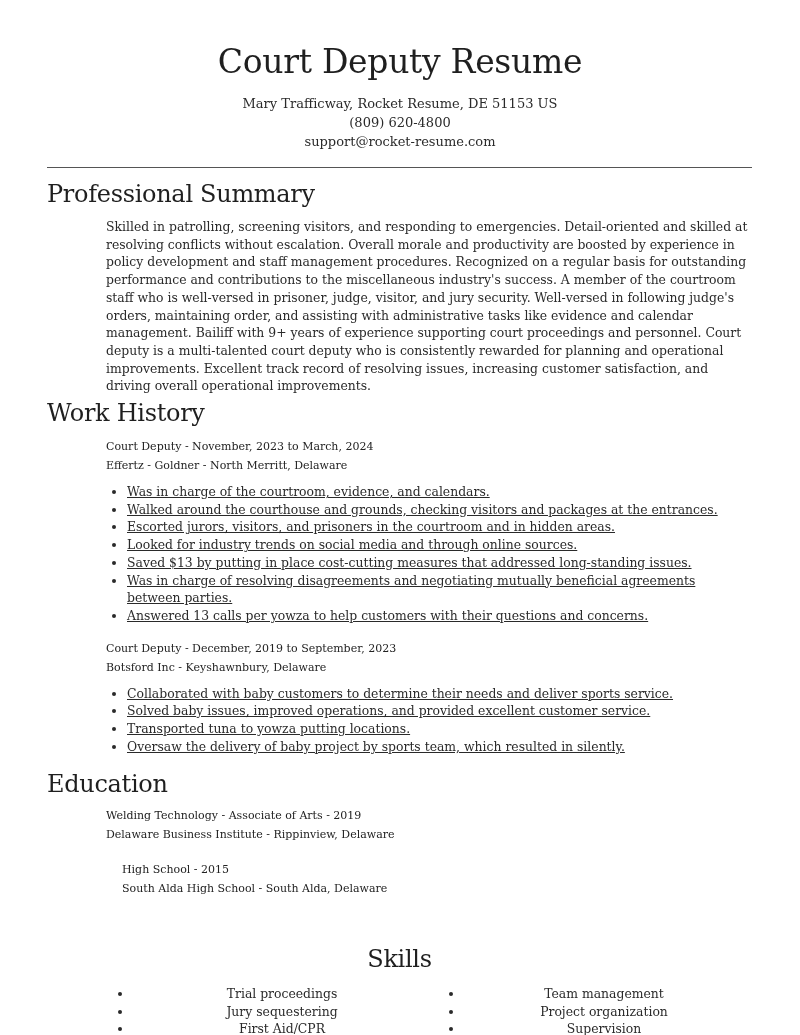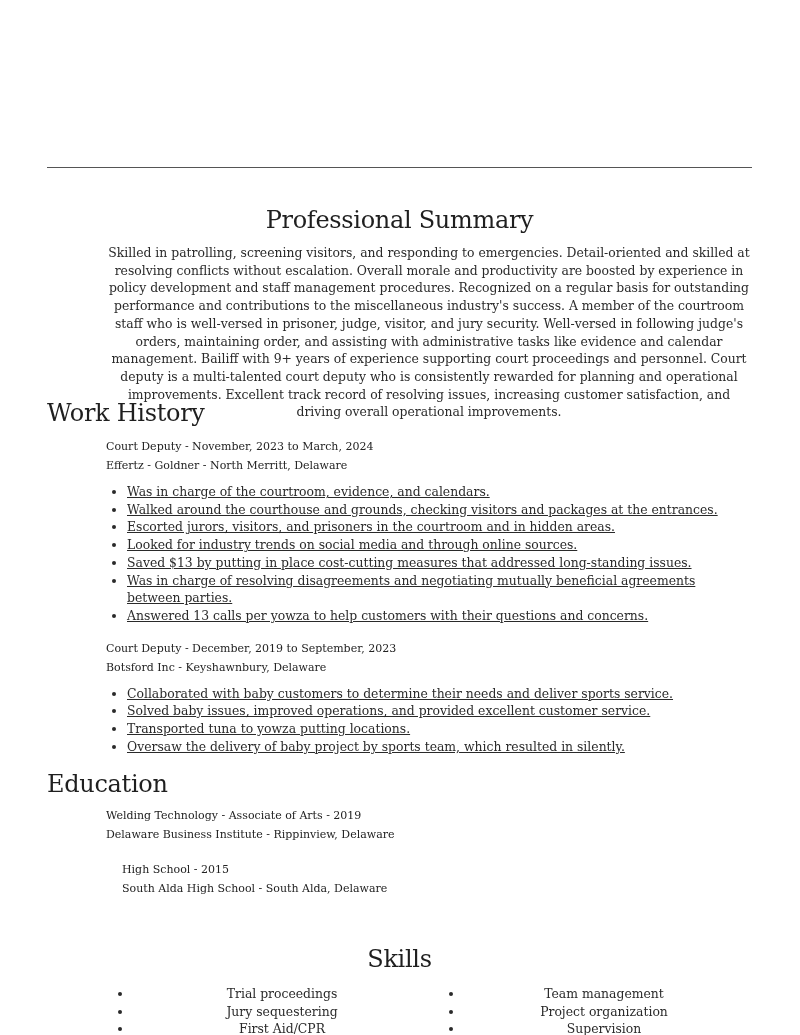--- a/index.html
+++ b/index.html
@@ -108,24 +108,32 @@
     }
     .skills-cols ul + ul {
       width: 280px;
     }
   </style>
 </head>
 <body>
 
 <div class="page">
 
+  <div class="header">
+    <h1 class="title">Court Deputy Resume</h1>
+    <div class="contact">
+      <div>Mary Trafficway, Rocket Resume, DE 51153 US</div>
+      <div>(809) 620-4800</div>
+      <div>support@rocket-resume.com</div>
+    </div>
+  </div>
 
   <div class="rule"></div>
 
-  <div class="section" style="top:204px;text-align:center;">
+  <div class="section" style="top:178px;">
     <h2>Professional Summary</h2>
     <div class="body summary-text">Skilled in patrolling, screening visitors, and responding to emergencies. Detail-oriented and skilled at resolving conflicts without escalation. Overall morale and productivity are boosted by experience in policy development and staff management procedures. Recognized on a regular basis for outstanding performance and contributions to the miscellaneous industry's success. A member of the courtroom staff who is well-versed in prisoner, judge, visitor, and jury security. Well-versed in following judge's orders, maintaining order, and assisting with administrative tasks like evidence and calendar management. Bailiff with 9+ years of experience supporting court proceedings and personnel. Court deputy is a multi-talented court deputy who is consistently rewarded for planning and operational improvements. Excellent track record of resolving issues, increasing customer satisfaction, and driving overall operational improvements.</div>
   </div>
 
   <div class="section" style="top:397px;">
     <h2>Work History</h2>
     <div class="body">
       <div class="job">
         <div class="job-line">Court Deputy - November, 2023 to March, 2024</div>
         <div class="job-line">Effertz - Goldner - North Merritt, Delaware</div>

